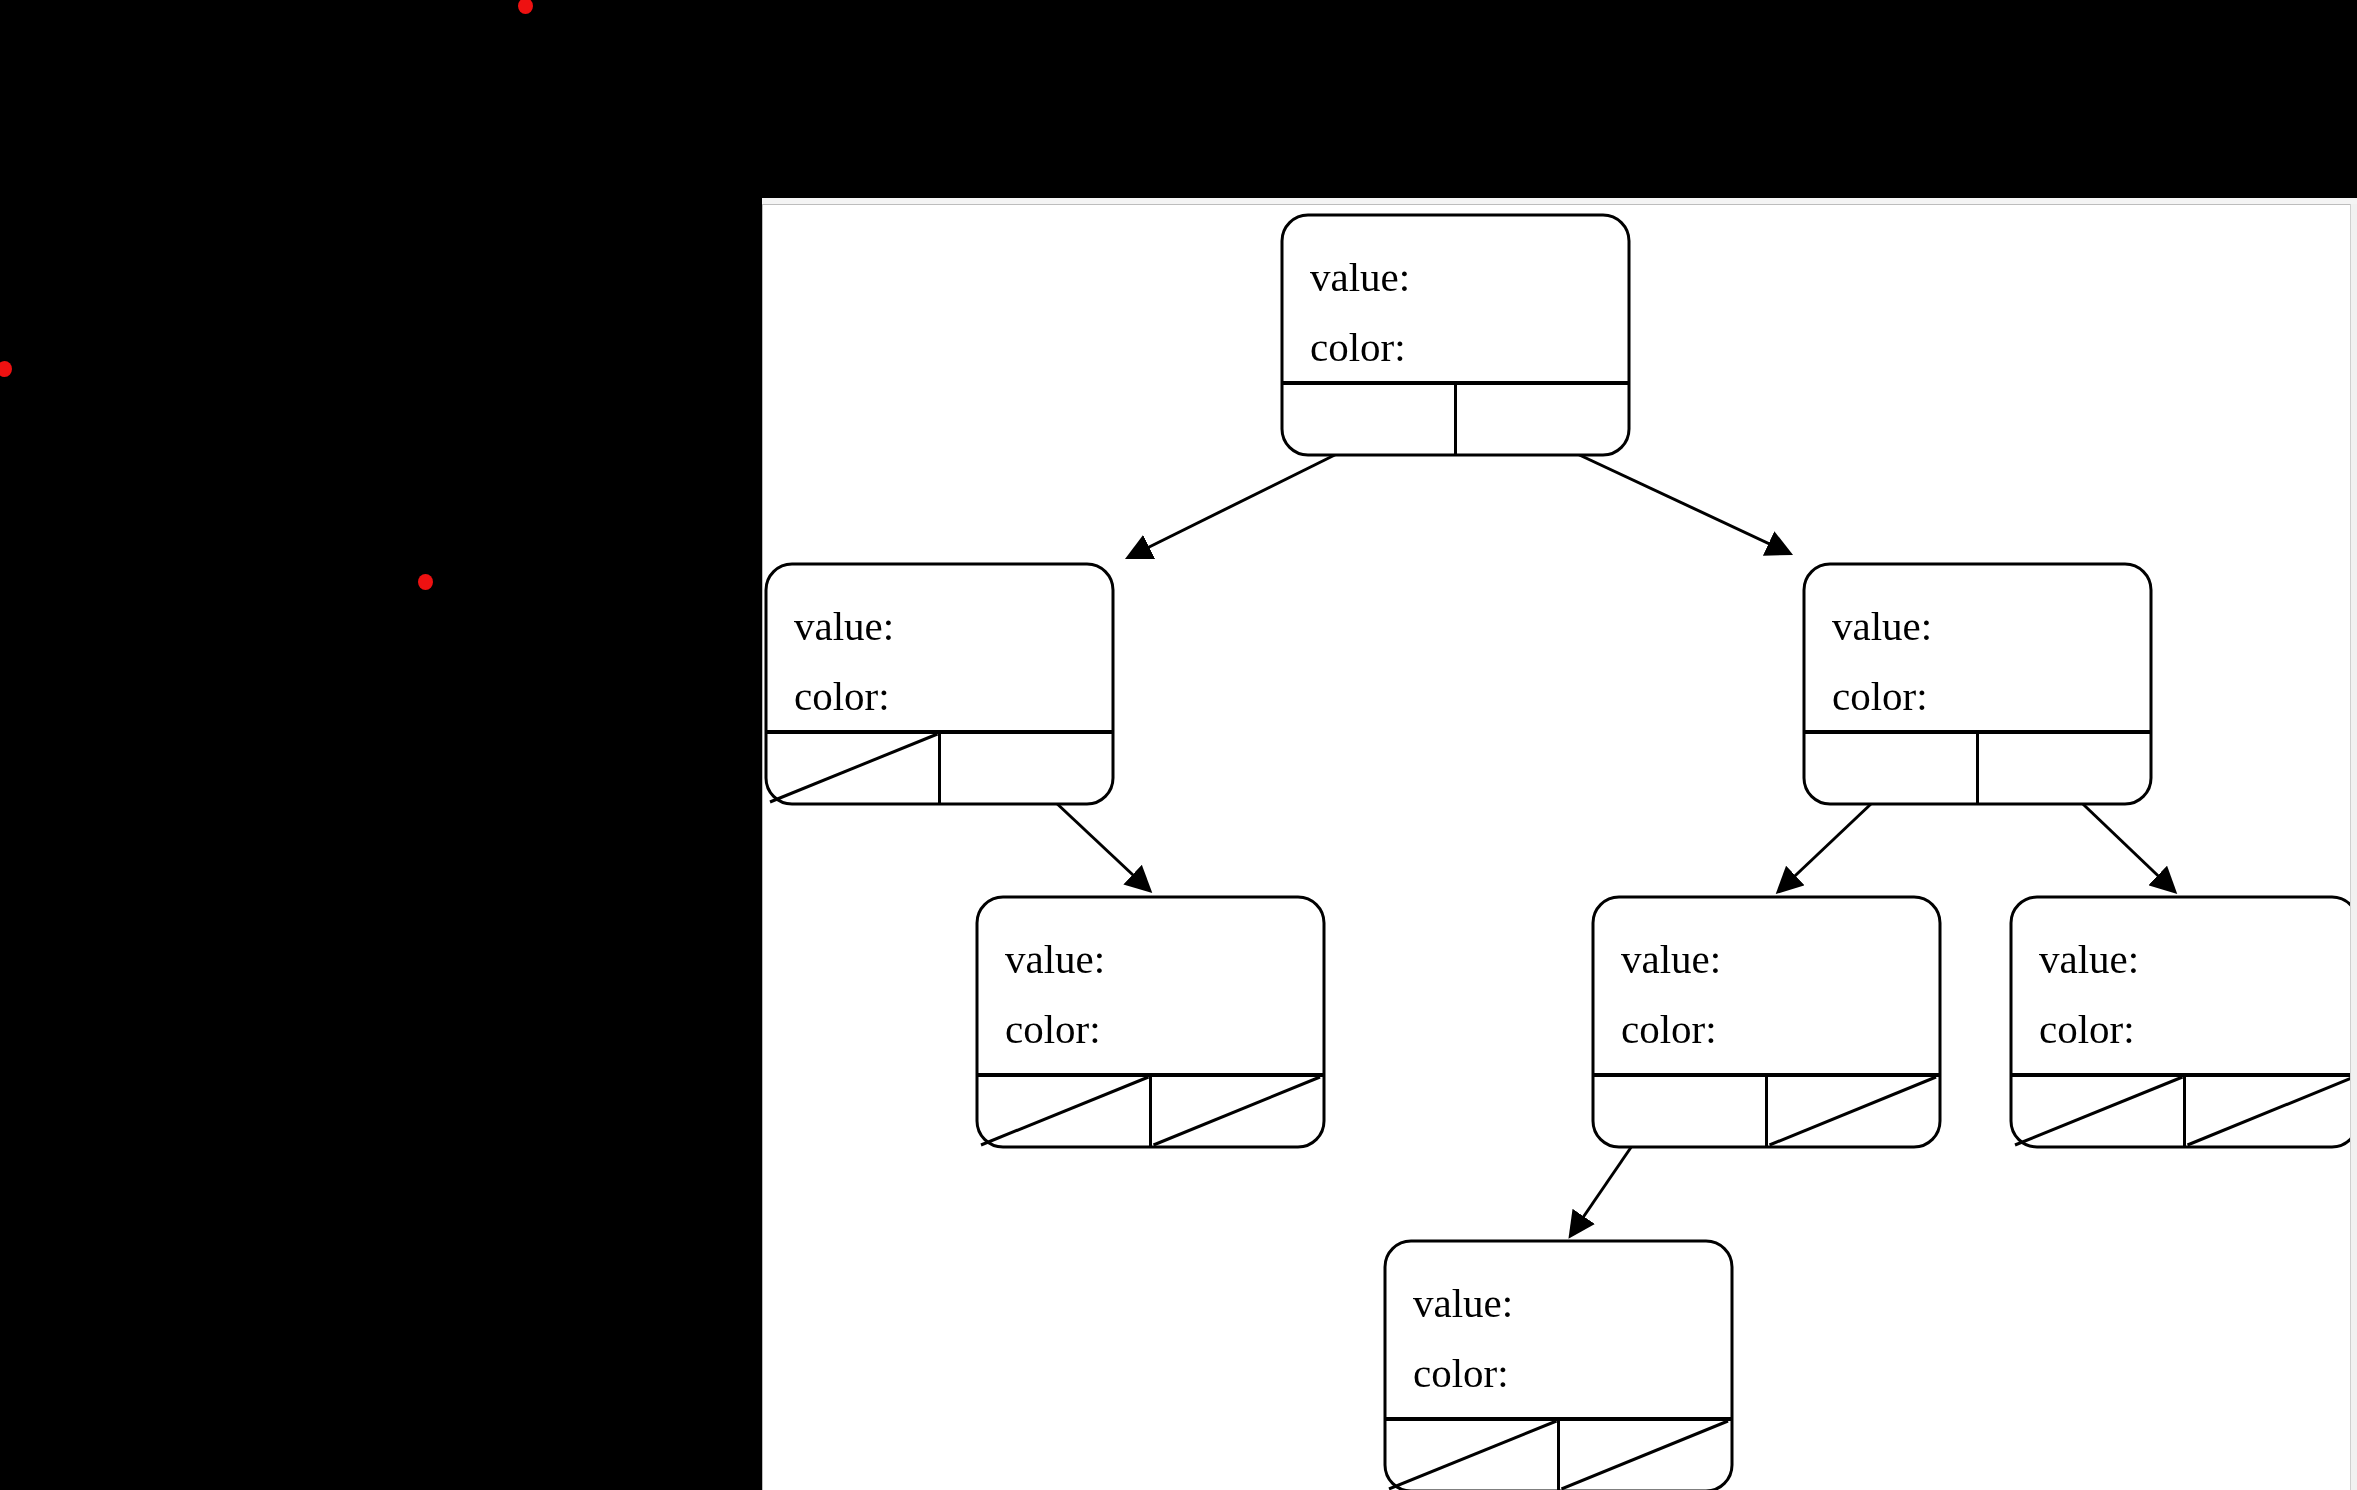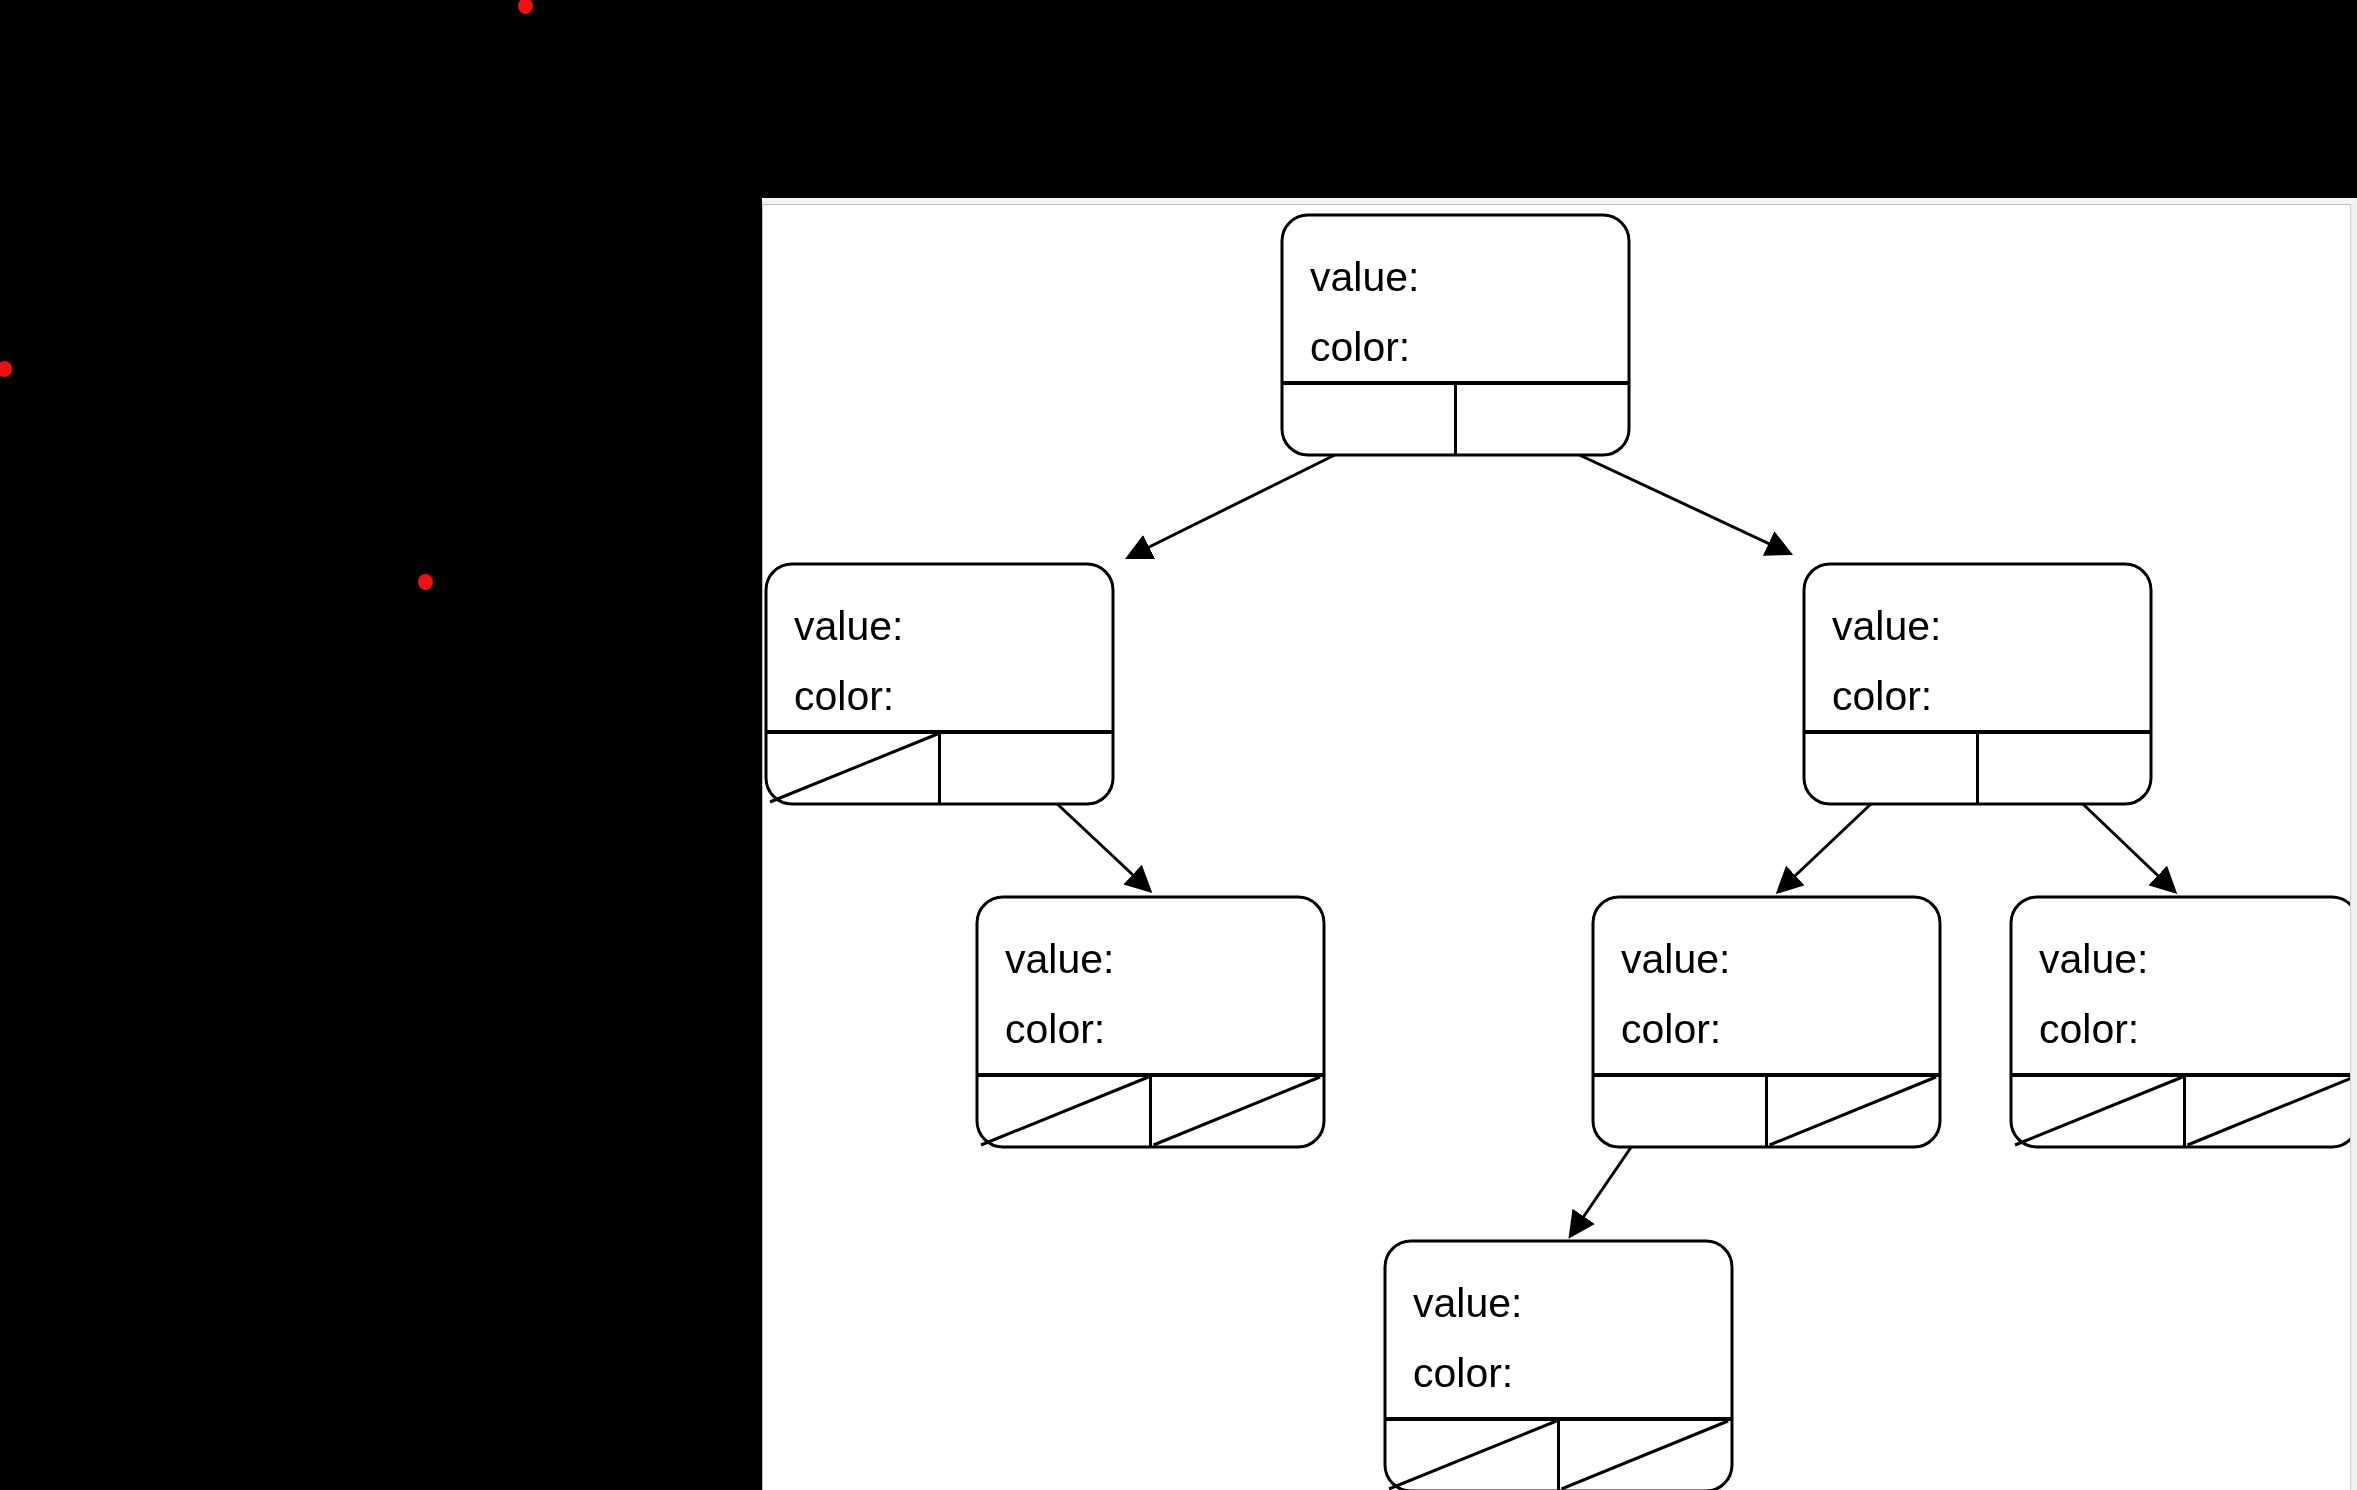--- a/index.html
+++ b/index.html
@@ -45,21 +45,21 @@
     border-left:1px solid #cfcfcf;
     box-sizing:border-box;
   }
 
   .diagram-svg{position:absolute;left:0;top:0;}
 
   .node-text{
     position:absolute;
     font-size:41px;
     color:#000000;
-    font-family:Liberation Sans, sans-serif;
+    font-family:Liberation Serif, serif;
     white-space:nowrap;
     line-height:1;
     text-align:right;
   }
 </style>
 </head>
 <body>
 
 <div id="root-stage">
 

